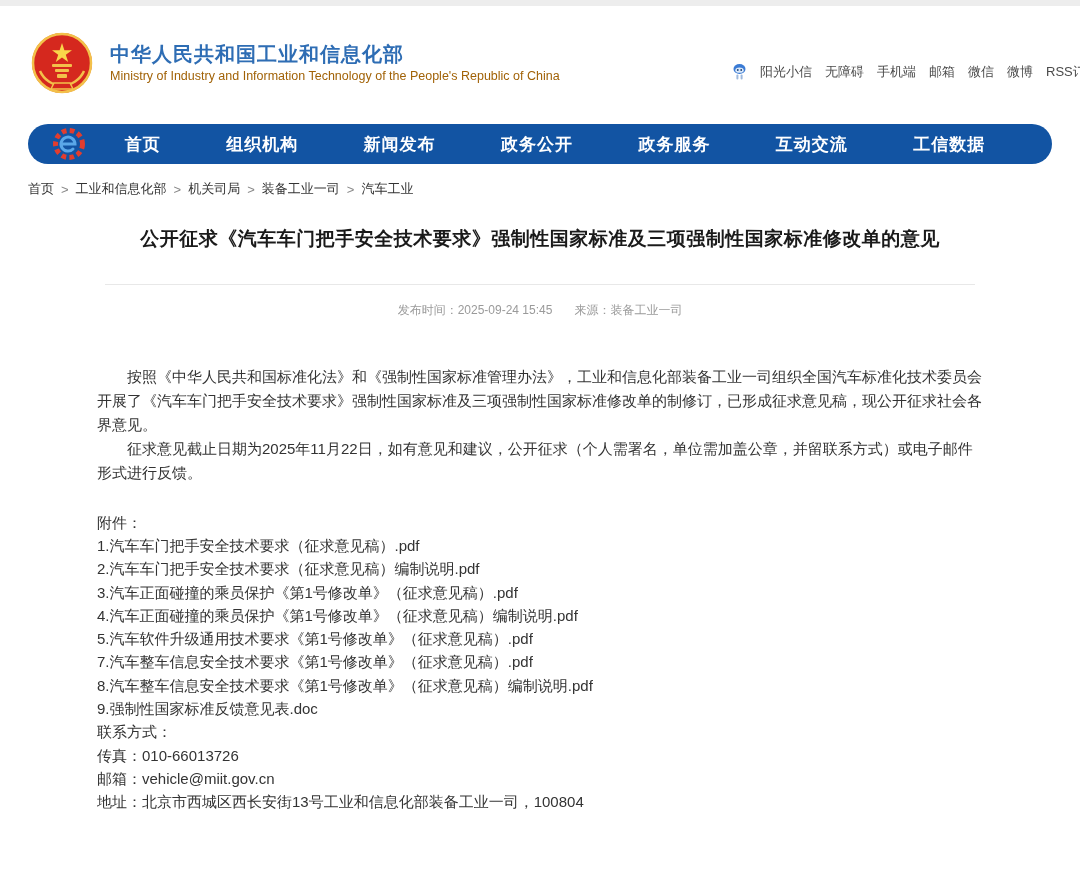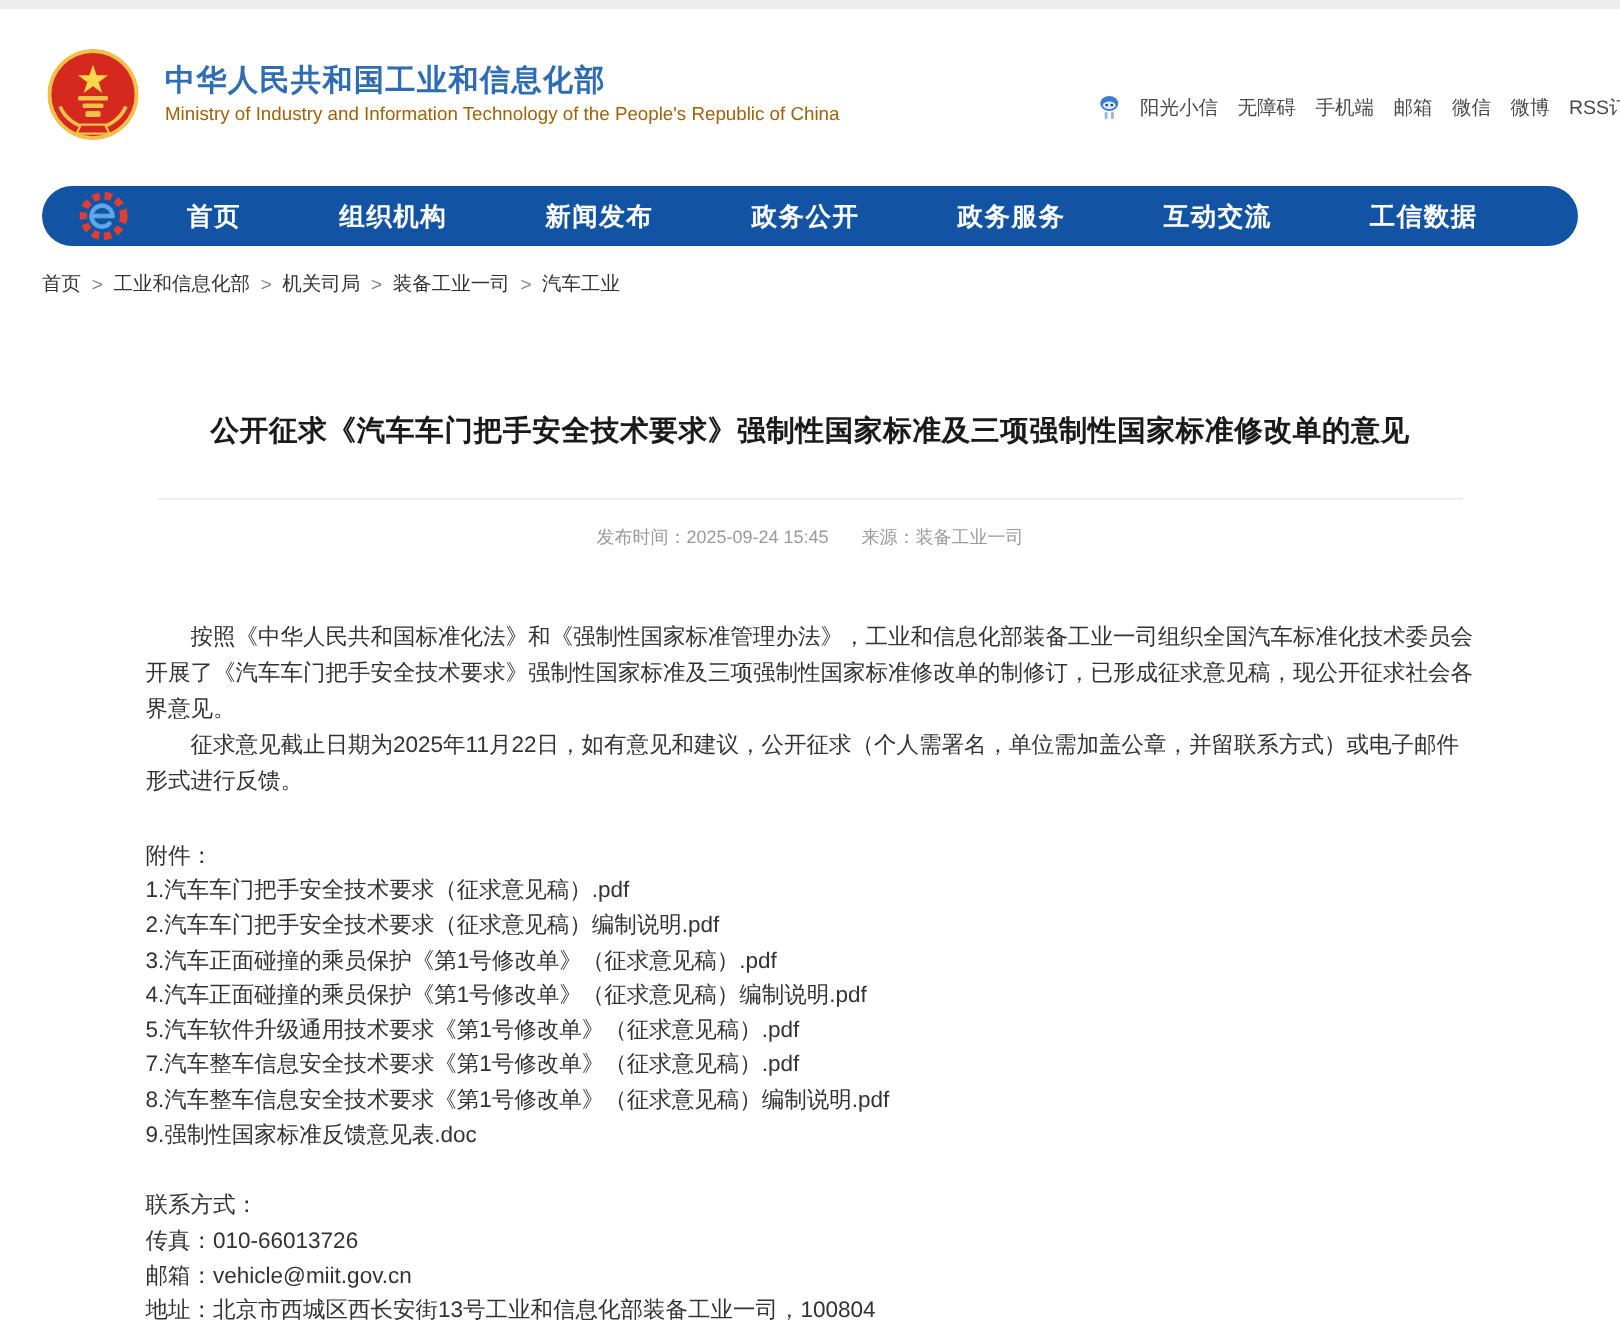--- a/index.html
+++ b/index.html
@@ -29,31 +29,31 @@
   .nav-items { flex:1; display:flex; justify-content:space-around; align-items:center; }
   .nav-item { color:#fff; font-size:17px; font-weight:600; letter-spacing:1px; cursor:pointer; }
 
   
   .breadcrumb { margin:0 28px; padding:16px 0 6px 0; font-size:13px; color:#333; display:flex; gap:7px; align-items:center; }
   .crumb { cursor:pointer; }
   .crumb-sep { color:#888; }
 
   
   .article { padding:0 97px; }
-  .article-title { margin-top:70px; text-align:center; font-size:19px; font-weight:bold; color:#1a1a1a; letter-spacing:0.5px; }
+  .article-title { margin-top:22px; text-align:center; font-size:19px; font-weight:bold; color:#1a1a1a; letter-spacing:0.5px; }
   .title-divider { margin:32px 8px 0 8px; border-top:1px solid #e8e8e8; }
   .article-meta { margin-top:17px; text-align:center; font-size:12px; color:#9a9a9a; }
   .article-meta .gap { display:inline-block; width:22px; }
 
   .article-body { margin-top:46px; font-size:15px; color:#333; line-height:1.6; }
   .para { text-indent:2em; }
   .attachments { margin-top:26px; }
   .attach-label { font-size:15px; color:#333; line-height:23px; }
   .attach-item { font-size:15px; color:#333; line-height:23.3px; cursor:pointer; }
-  .contact { margin-top:24px; }
+  .contact { }
   .contact-line { font-size:15px; color:#333; line-height:23.3px; }
 </style>
 </head>
 <body>
 
 <div class="topstrip" data-interactable="false"></div>
 
 <div class="header" data-interactable="false">
   <div class="brand" data-interactable="false">
     <svg class="brand-emblem" data-interactable="false" viewBox="0 0 64 64">

